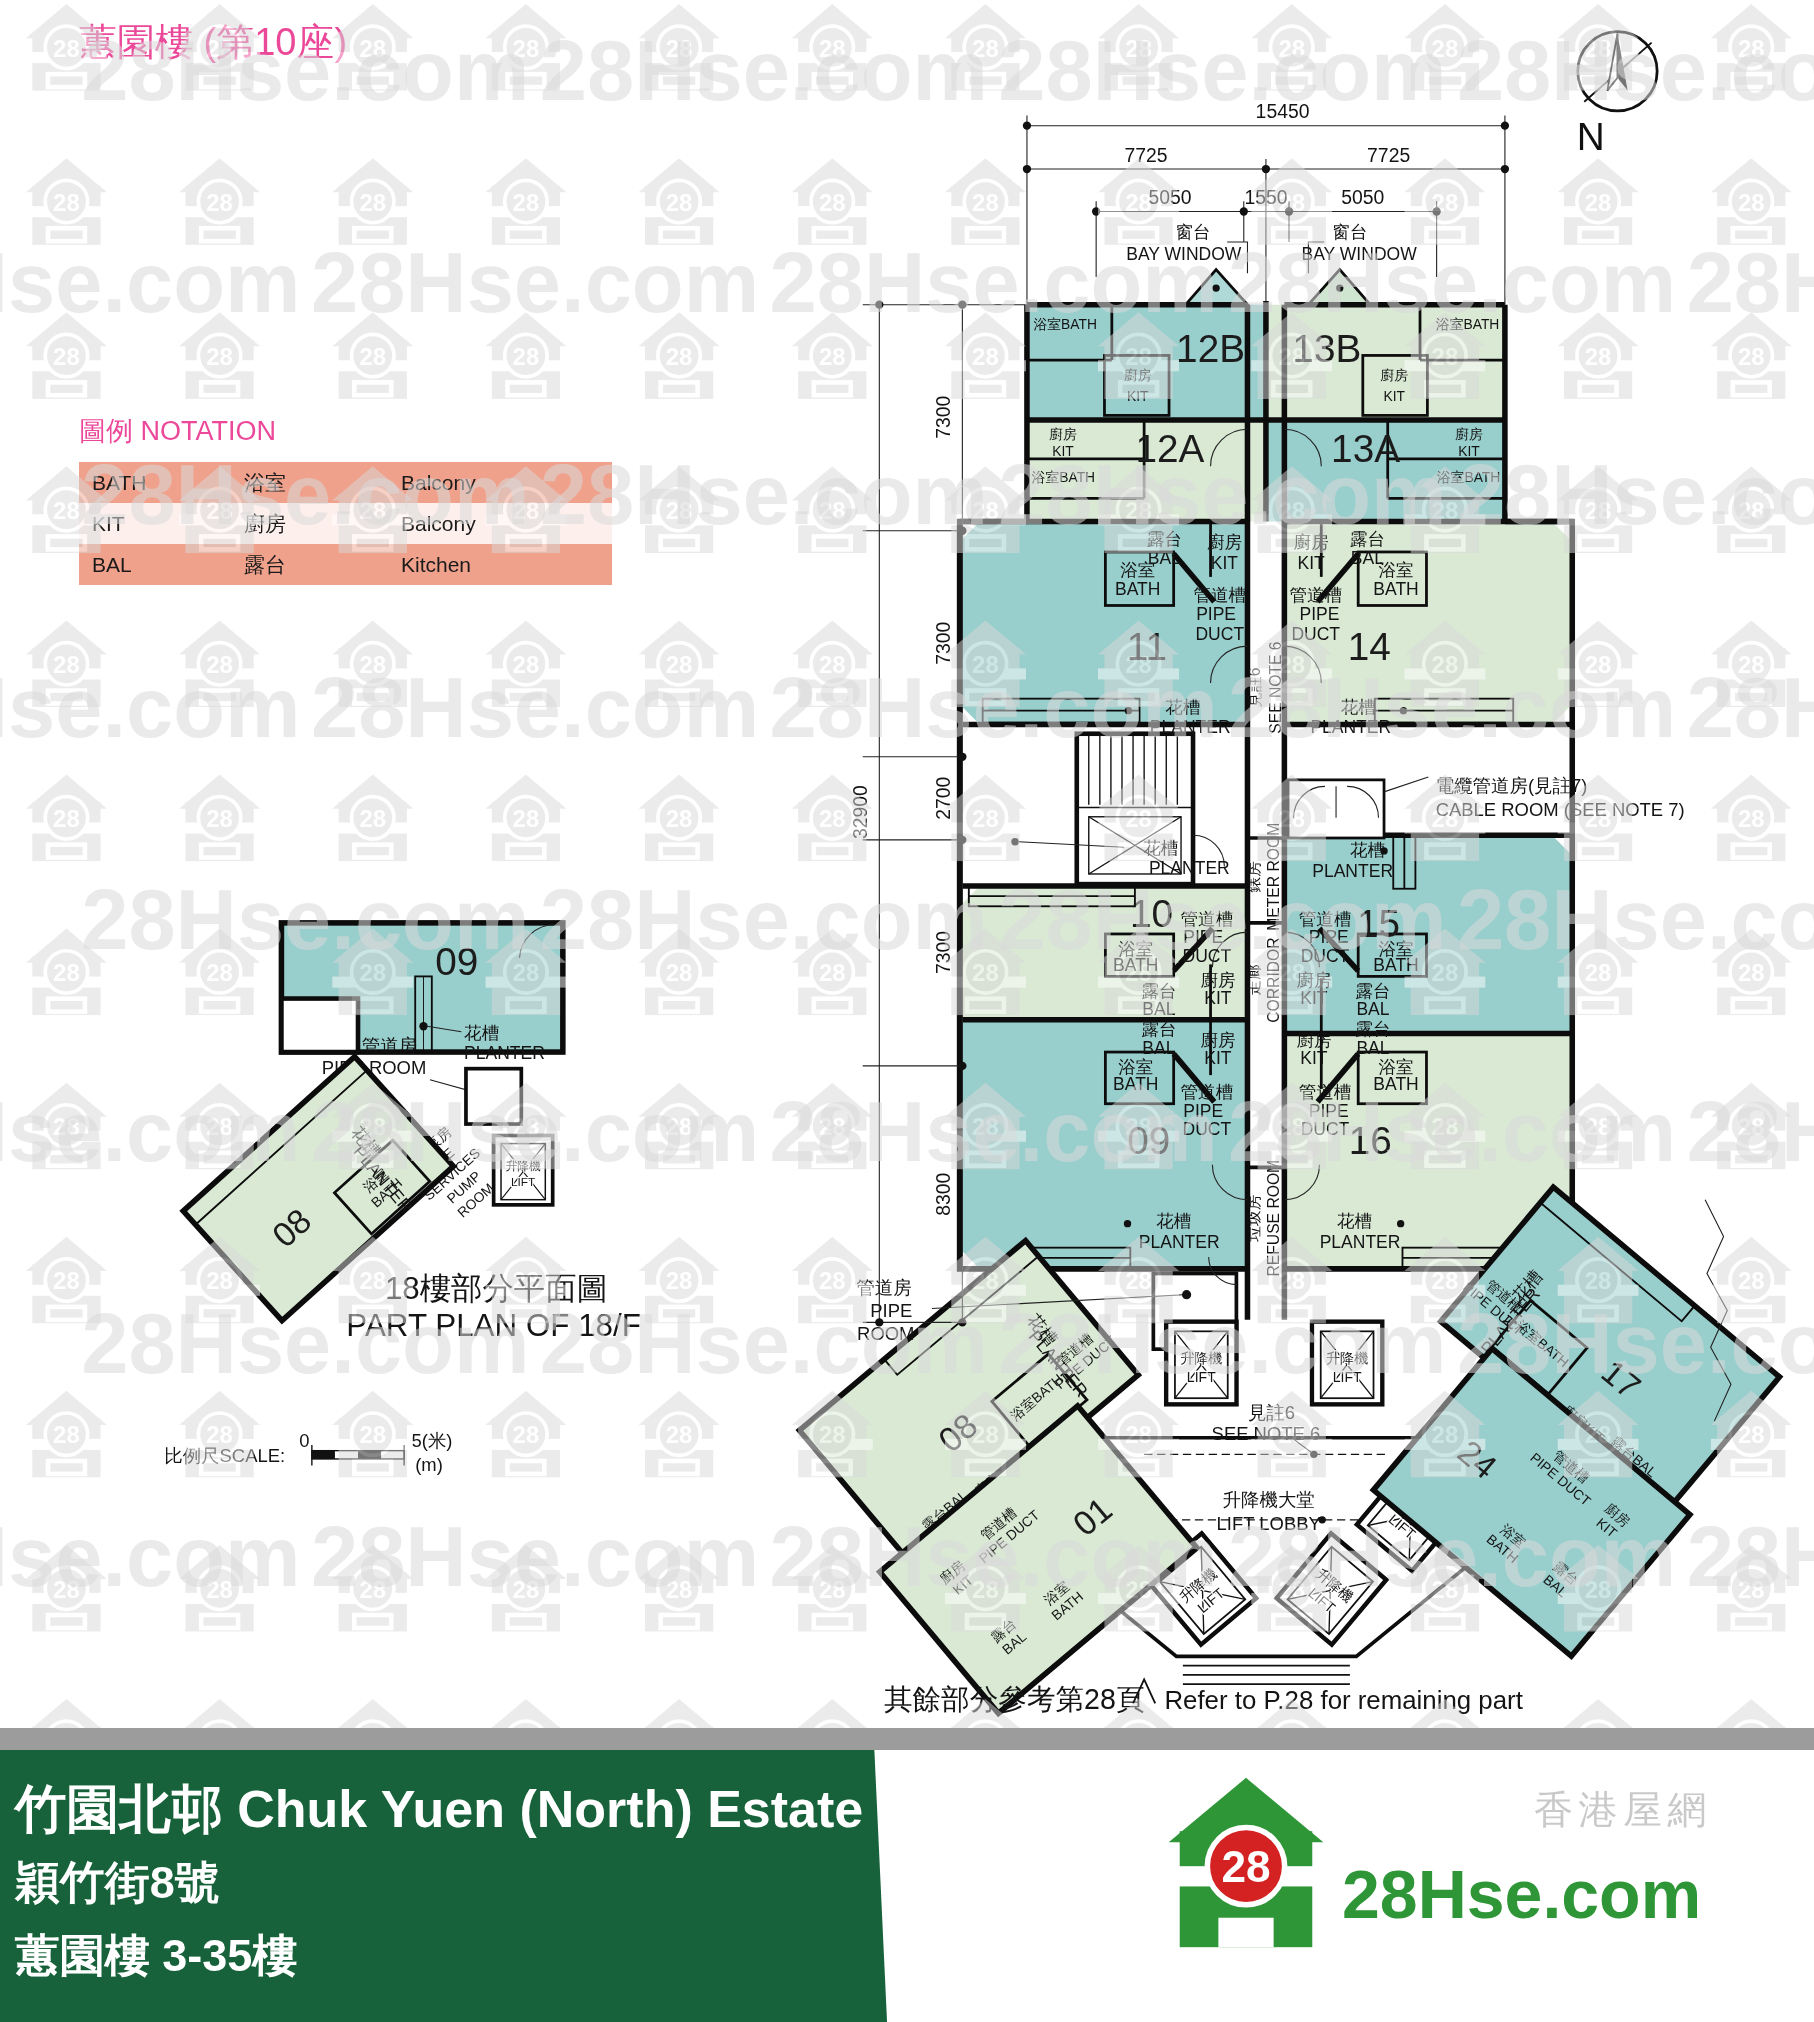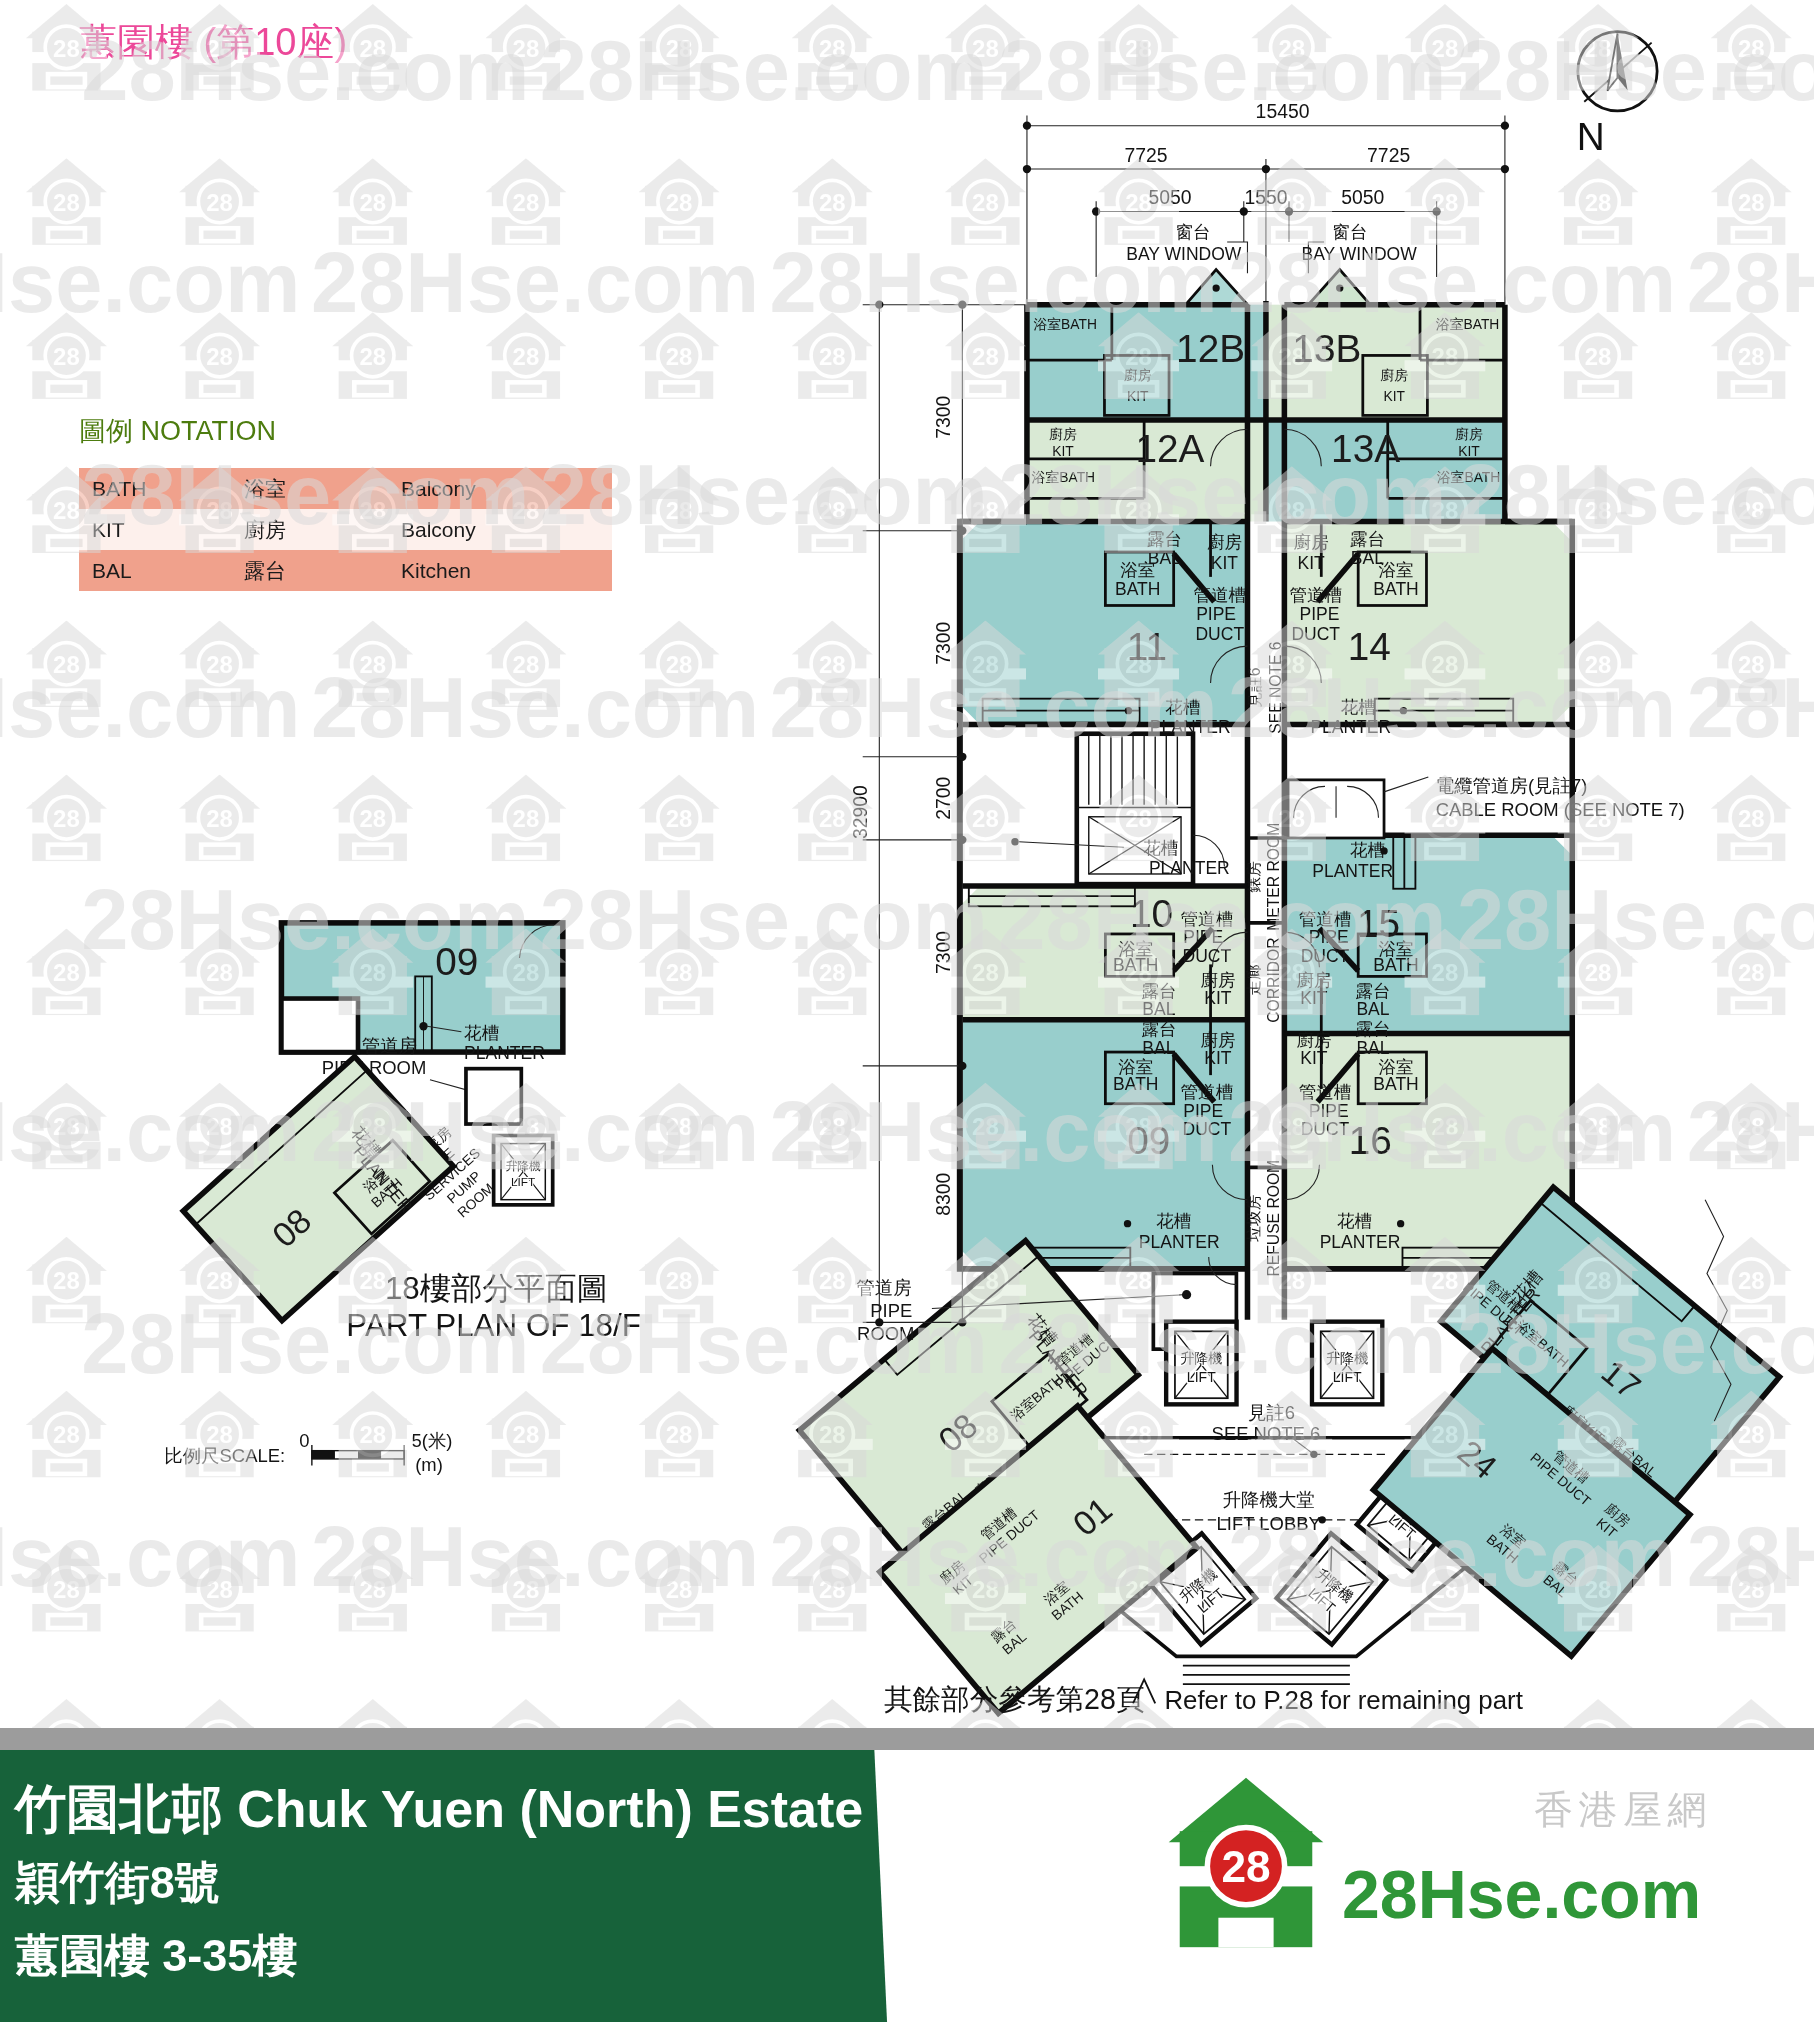--- a/index.html
+++ b/index.html
@@ -9,21 +9,21 @@
   #wm{position:absolute;left:0;top:0;z-index:5;pointer-events:none;}
   .wmtext{fill:#dadada;opacity:.55;font-size:92px;font-weight:bold;}
   .wmhouse{opacity:.5;}
   
   #hdr{position:absolute;left:79px;top:16.6px;z-index:2;}
   #hdr .zh{font-size:38px;line-height:51px;color:#ec4899;}
   #hdr .en{font-size:34px;line-height:46px;color:#161616;margin-top:0;}
   #hdr .gap{height:24px;}
   
   #notation{position:absolute;left:79px;top:413px;z-index:2;width:533px;}
-  #notation .head{font-size:27px;margin-bottom:19px;color:#4d7c0f;}
+  #notation .head{font-size:27px;margin-bottom:13px;color:#ec4899;}
   .nrow{display:grid;grid-template-columns:152px 157px 1fr;align-items:center;height:41px;font-size:21px;padding-left:13px;box-sizing:border-box;}
   
   .t{font-size:19px;fill:#141414;}
   .ts{font-size:15px;fill:#141414;}
   .tm{font-size:17px;fill:#141414;}
   .tn{font-size:42px;fill:#1c1c1c;}
   .tnw{font-size:37px;fill:#1c1c1c;}
   .td{font-size:21px;fill:#141414;}
   .tc{font-size:20px;fill:#141414;}
   .tcap{font-size:34px;fill:#141414;}

